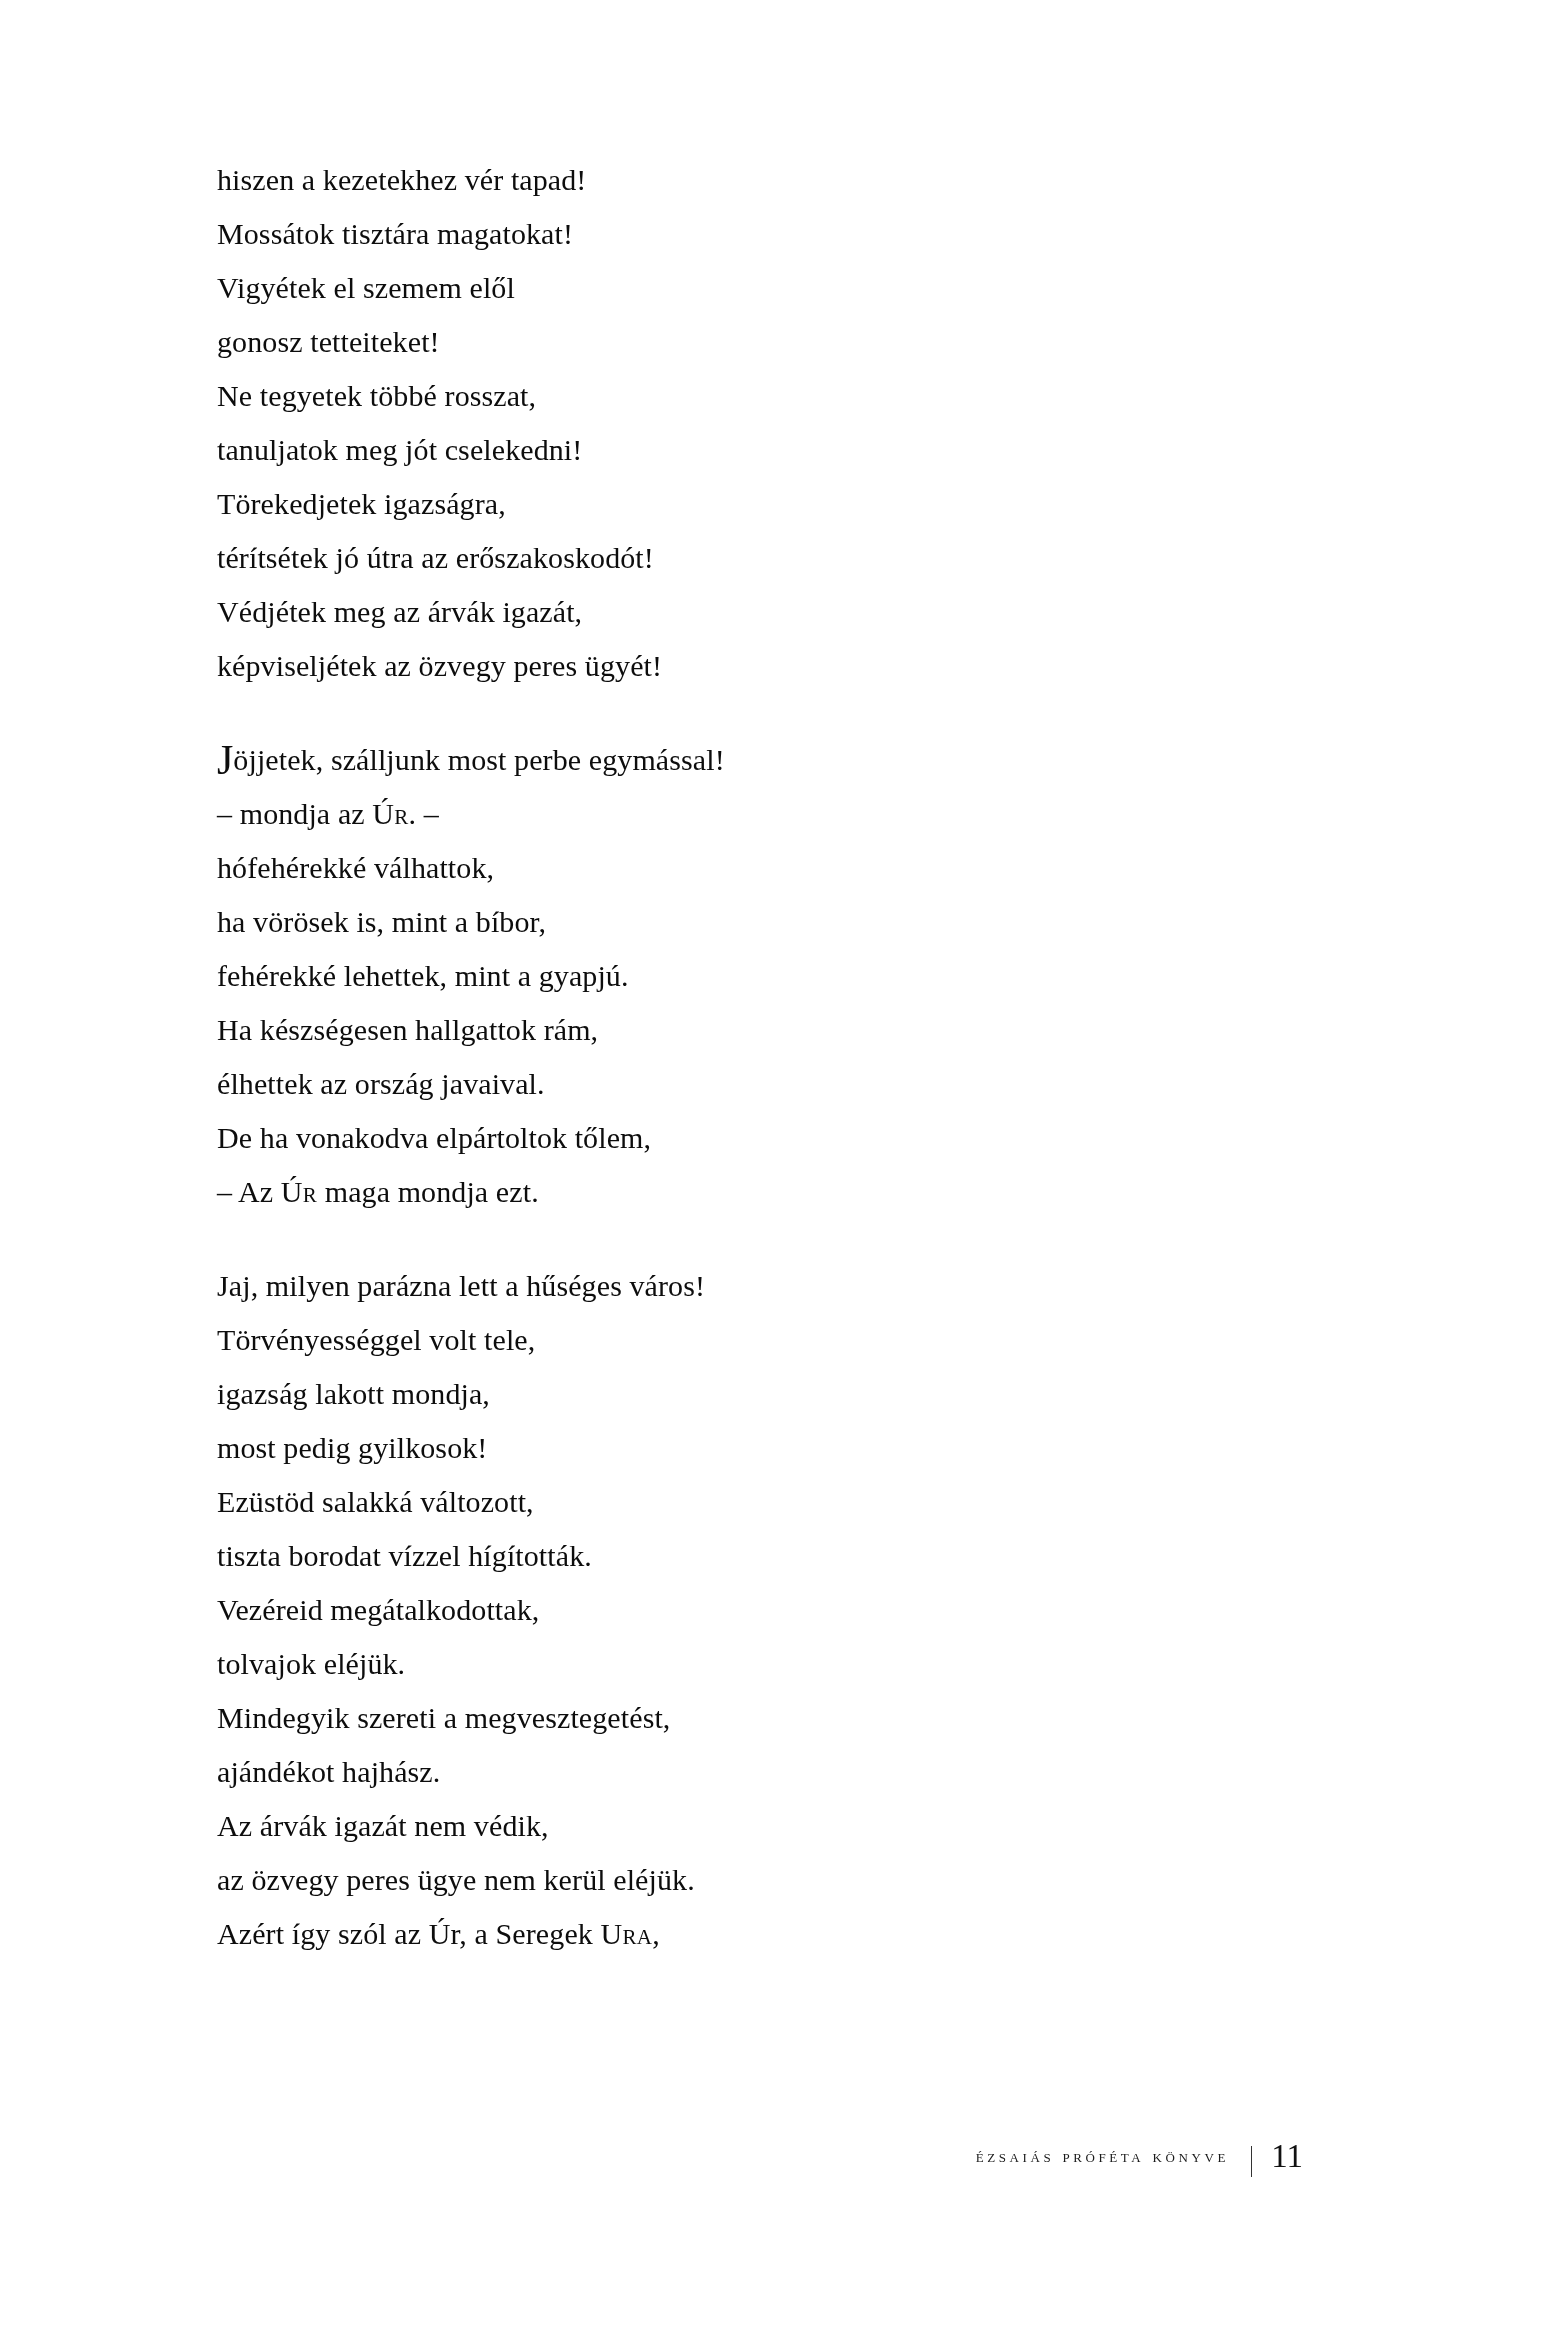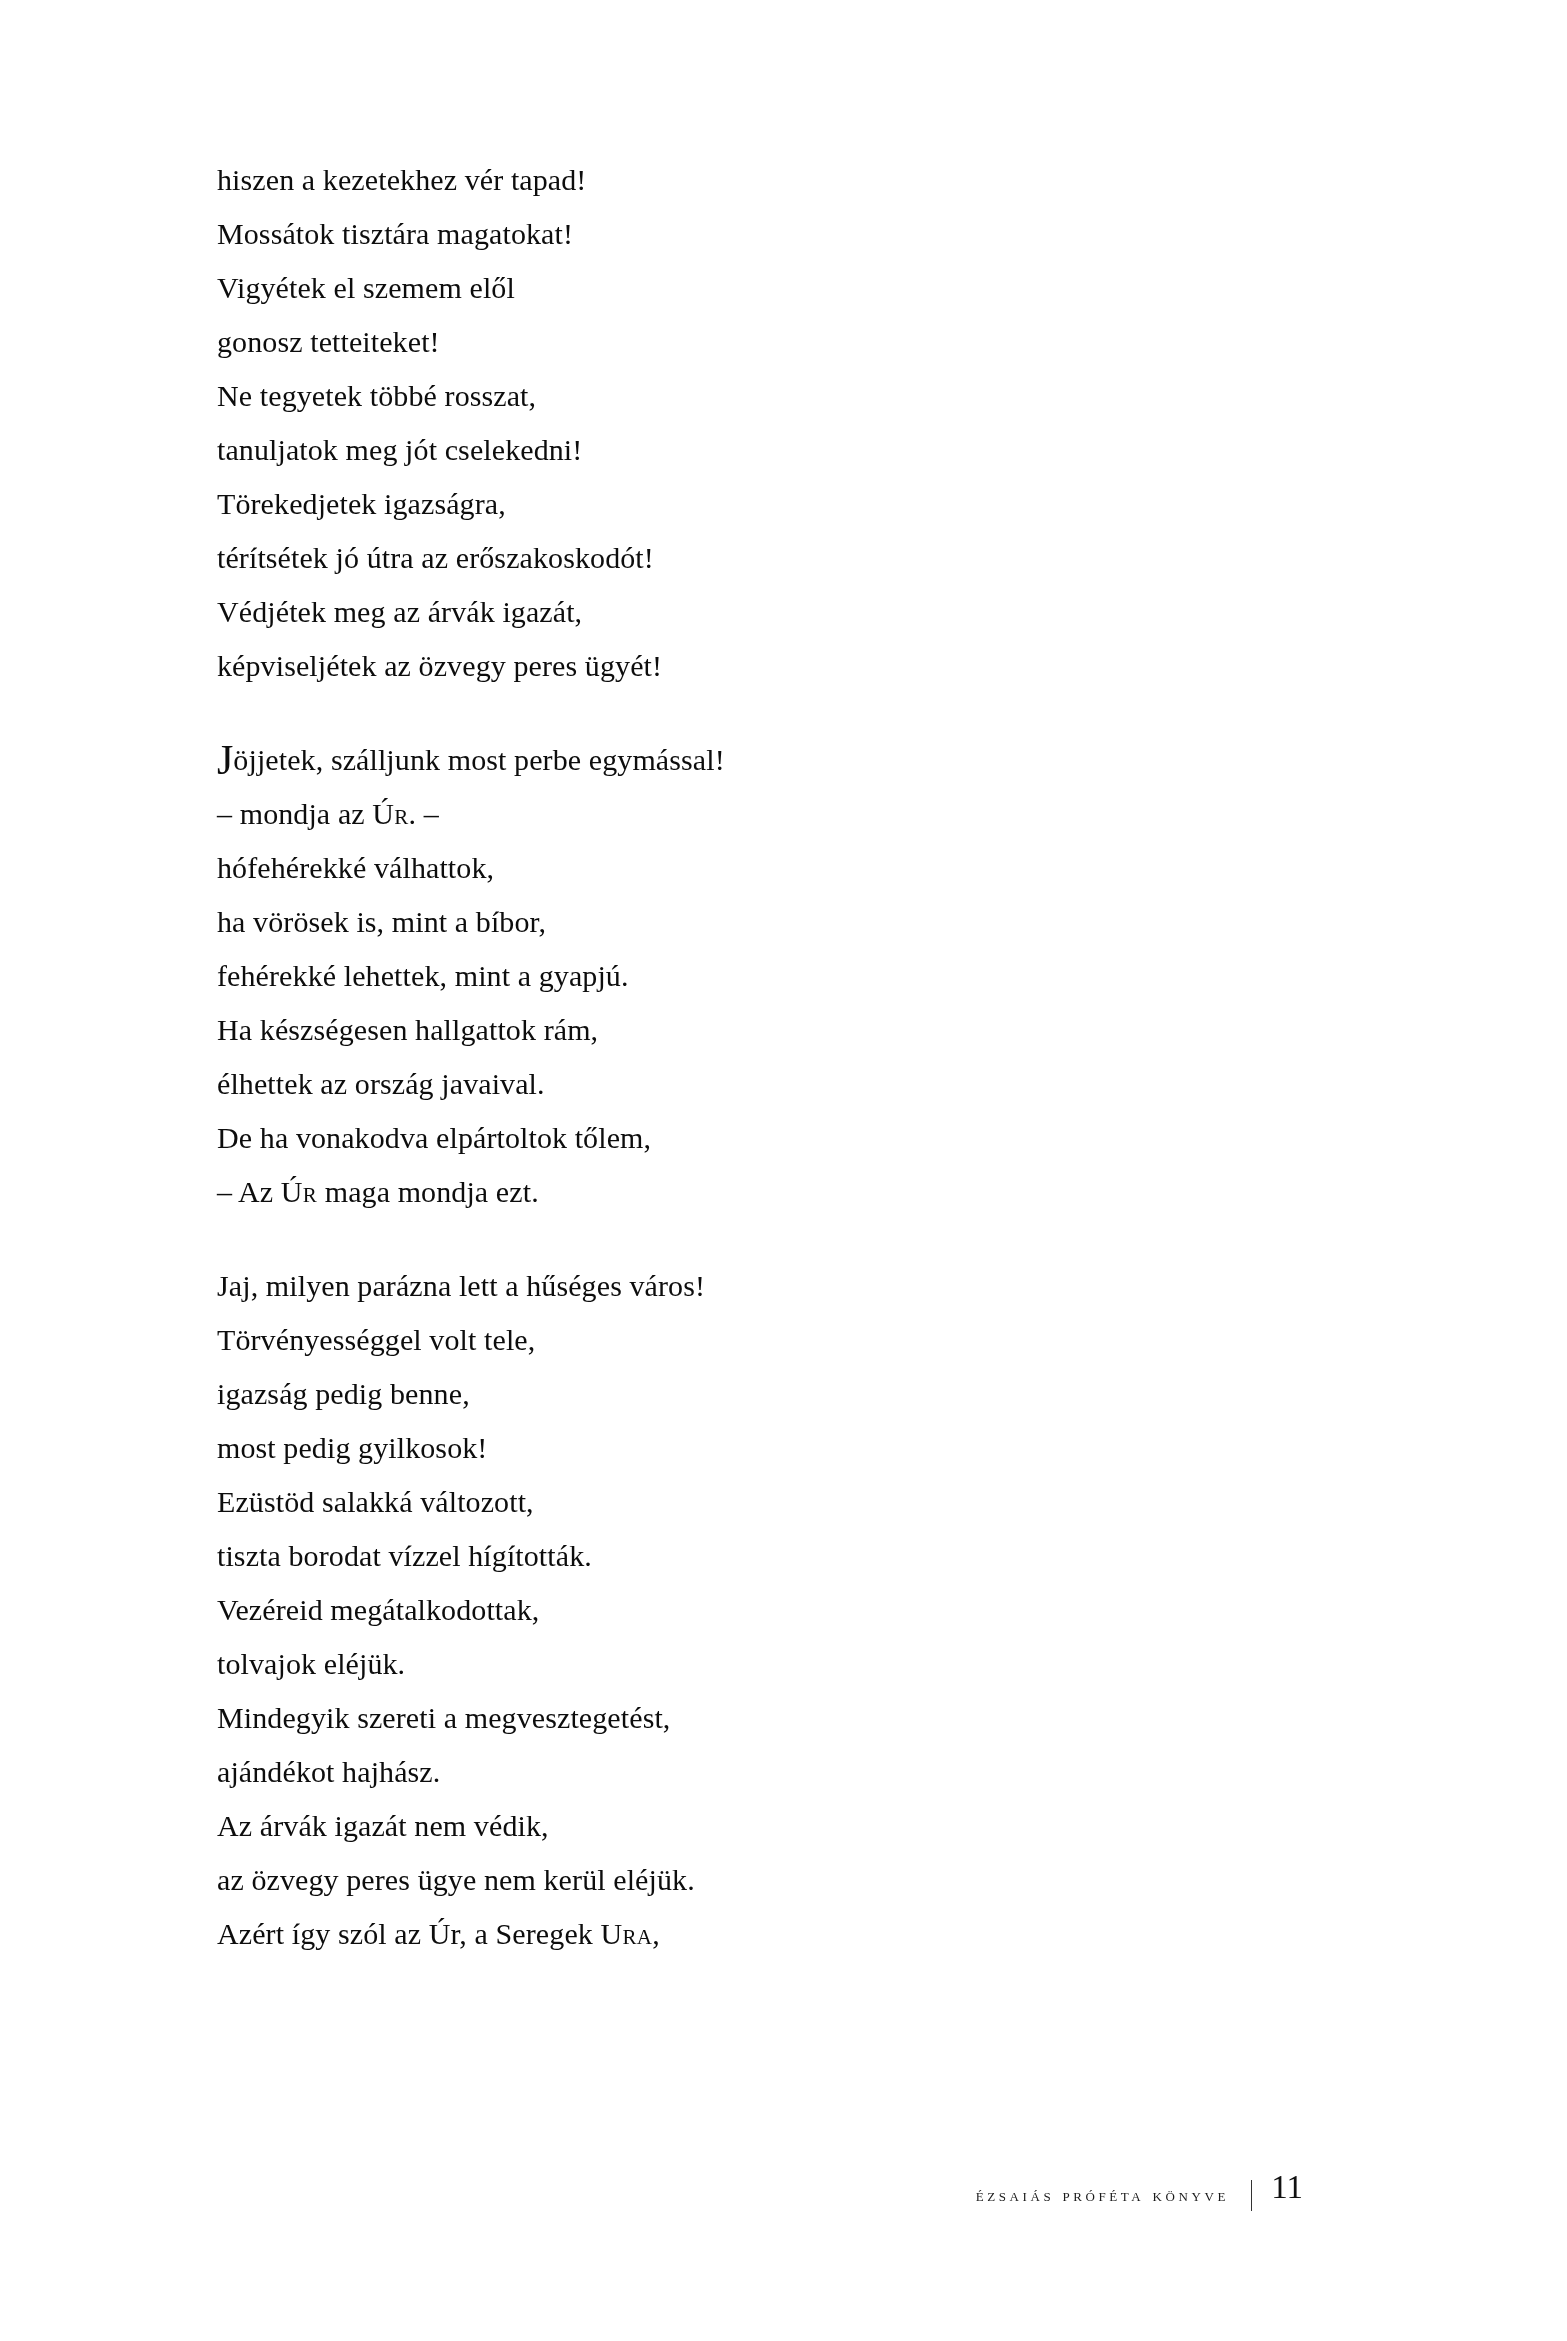--- a/index.html
+++ b/index.html
@@ -55,23 +55,22 @@
   .smallcaps {
     font-variant: small-caps;
     letter-spacing: 0.3px;
   }
   .footer {
     position: absolute;
     left: 217px;
     top: 2138px;
     width: 1086px;
     display: flex;
-    align-items: flex-end;
+    align-items: center;
     justify-content: flex-end;
-    margin-top: 31px;
   }
   .footer-title {
     font-size: 18px;
     letter-spacing: 3.6px;
     font-variant: small-caps;
     text-transform: lowercase;
     color: #1a1a1a;
     font-family: "Liberation Serif", serif;
   }
   .footer-rule {
@@ -117,21 +116,21 @@
       <div class="line">fehérekké lehettek, mint a gyapjú.</div>
       <div class="line">Ha készségesen hallgattok rám,</div>
       <div class="line">élhettek az ország javaival.</div>
       <div class="line">De ha vonakodva elpártoltok tőlem,</div>
       <div class="line">– Az <span class="smallcaps">Úr</span> maga mondja ezt.</div>
     </div>
 
     <div class="stanza">
       <div class="line">Jaj, milyen parázna lett a hűséges város!</div>
       <div class="line">Törvényességgel volt tele,</div>
-      <div class="line">igazság pedig benne,</div>
+      <div class="line">igazság lakott mondja,</div>
       <div class="line">most pedig gyilkosok!</div>
       <div class="line">Ezüstöd salakká változott,</div>
       <div class="line">tiszta borodat vízzel hígították.</div>
       <div class="line">Vezéreid megátalkodottak,</div>
       <div class="line">tolvajok eléjük.</div>
       <div class="line">Mindegyik szereti a megvesztegetést,</div>
       <div class="line">ajándékot hajhász.</div>
       <div class="line">Az árvák igazát nem védik,</div>
       <div class="line">az özvegy peres ügye nem kerül eléjük.</div>
       <div class="line">Azért így szól az Úr, a Seregek <span class="smallcaps">Ura</span>,</div>

